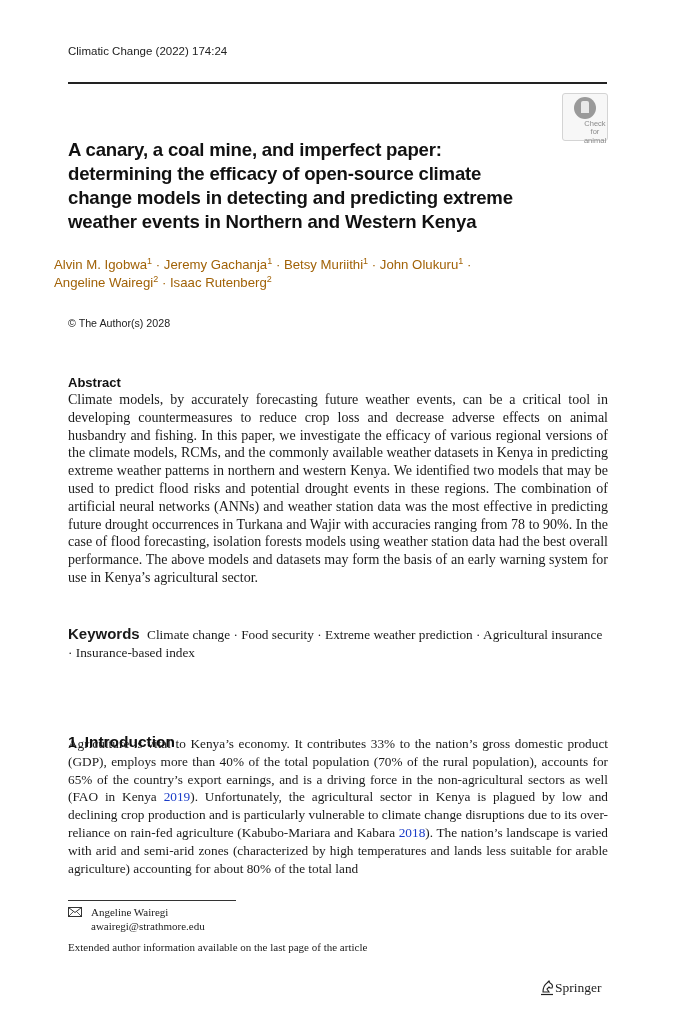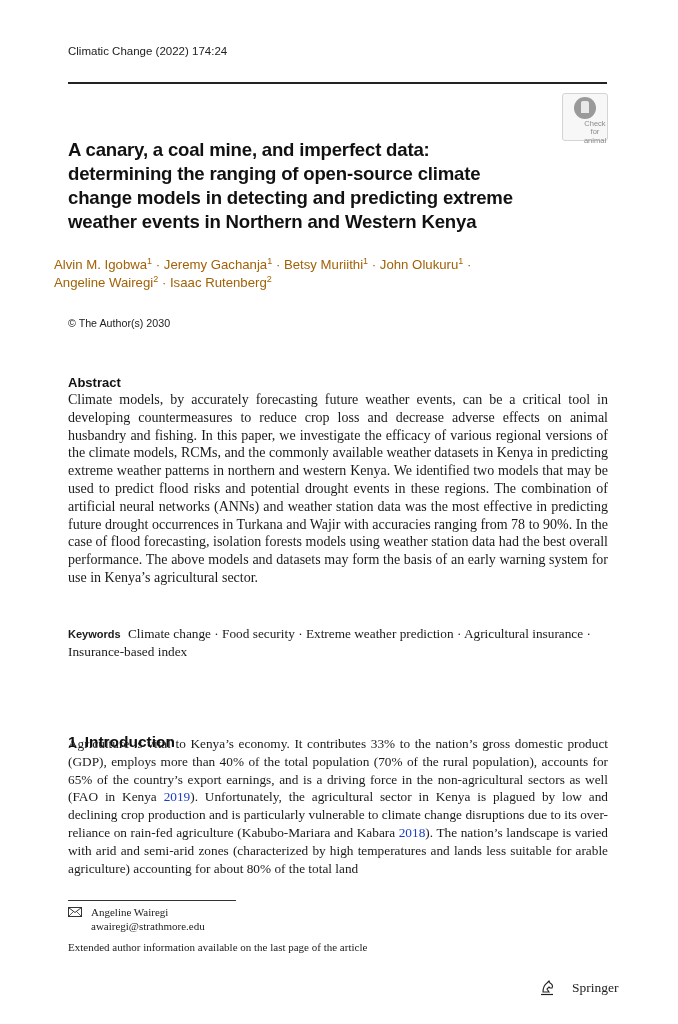--- a/index.html
+++ b/index.html
@@ -18,59 +18,59 @@
 
   .title { left: 68px; top: 138px; width: 470px; font-size: 18.6px; line-height: 24px; font-weight: bold; color: #111; letter-spacing: -0.2px; }
   .authors { left: 54px; top: 256px; width: 480px; font-size: 13.2px; line-height: 18px; font-weight: normal; color: #a16207; }
   .authors sup { font-size: 9px; vertical-align: 5px; line-height: 0; }
   .dates { left: 68px; top: 316px; font-size: 10.7px; line-height: 14px; color: #222; }
 
   .abstract-head { left: 68px; top: 375px; font-size: 13px; font-weight: bold; color: #111; }
   .abstract-body { left: 68px; top: 391px; width: 540px; font-size: 14px; line-height: 17.8px; text-align: justify; color: #1a1a1a; }
 
   .keywords { left: 68px; top: 625px; width: 540px; font-size: 13.3px; line-height: 18px; }
-  .kw-label { font-family: "Liberation Sans", "DejaVu Sans", sans-serif; font-weight: bold; font-size: 11px; margin-right: 4px; }
+  .kw-label { font-family: "Liberation Sans", "DejaVu Sans", sans-serif; font-weight: bold; font-size: 15px; margin-right: 4px; }
 
   .section { left: 68px; top: 697px; font-size: 15.5px; font-weight: bold; color: #111; margin-top: 36px; }
   .section .num { margin-right: 8px; }
 
   .intro { left: 68px; top: 735px; width: 540px; font-size: 13.3px; line-height: 17.8px; text-align: justify; }
   .intro a { color: #1a3cc8; text-decoration: none; }
 
   .fn-rule { left: 68px; top: 900px; width: 168px; height: 1px; background: #333; }
   .fn-mail { left: 68px; top: 907px; width: 14px; height: 10px; }
   .fn-name { left: 91px; top: 905px; font-size: 11px; line-height: 14px; }
   .fn-email { left: 91px; top: 919px; font-size: 11px; line-height: 14px; }
   .fn-extended { left: 68px; top: 940px; font-size: 11px; line-height: 14px; }
 
-  .springer { left: 540px; top: 980px; font-size: 13.5px; color: #222; display: flex; align-items: center; gap: 18px; }
+  .springer { left: 540px; top: 980px; font-size: 13.5px; color: #222; display: flex; align-items: center; gap: 1px; }
 </style>
 </head>
 <body>
 
 <div class="abs journal-header sans">
   <div>Climatic Change (2022) 174:24</div>
 </div>
 <div class="abs header-rule"></div>
 
 <div class="abs cfu sans">
   <div class="cfu-circle"></div>
   <div class="cfu-text">Check for</div>
   <div class="cfu-text">animal</div>
 </div>
 
-<div class="abs title sans">A canary, a coal mine, and imperfect data: determining the ranging of open-source climate change models in detecting and predicting extreme weather events in Northern and Western Kenya</div>
+<div class="abs title sans">A canary, a coal mine, and imperfect paper: determining the efficacy of open-source climate change models in detecting and predicting extreme weather events in Northern and Western Kenya</div>
 
 <div class="abs authors sans">
   <span>Alvin M. Igobwa</span><sup>1</sup><span> · </span><span>Jeremy Gachanja</span><sup>1</sup><span> · </span><span>Betsy Muriithi</span><sup>1</sup><span> · </span><span>John Olukuru</span><sup>1</sup><span> · </span><br>
   <span>Angeline Wairegi</span><sup>2</sup><span> · </span><span>Isaac Rutenberg</span><sup>2</sup>
 </div>
 
 <div class="abs dates sans">
-  <div>© The Author(s) 2030</div>
+  <div>© The Author(s) 2028</div>
 </div>
 
 <div class="abs abstract-head sans">Abstract</div>
 <div class="abs abstract-body serif">Climate models, by accurately forecasting future weather events, can be a critical tool in developing countermeasures to reduce crop loss and decrease adverse effects on animal husbandry and fishing. In this paper, we investigate the efficacy of various regional versions of the climate models, RCMs, and the commonly available weather datasets in Kenya in predicting extreme weather patterns in northern and western Kenya. We identified two models that may be used to predict flood risks and potential drought events in these regions. The combination of artificial neural networks (ANNs) and weather station data was the most effective in predicting future drought occurrences in Turkana and Wajir with accuracies ranging from 78 to 90%. In the case of flood forecasting, isolation forests models using weather station data had the best overall performance. The above models and datasets may form the basis of an early warning system for use in Kenya’s agricultural sector.</div>
 
 <div class="abs keywords serif">
   <span class="kw-label">Keywords</span>
   <span>Climate change · Food security · Extreme weather prediction · Agricultural insurance · Insurance-based index</span>
 </div>
 

